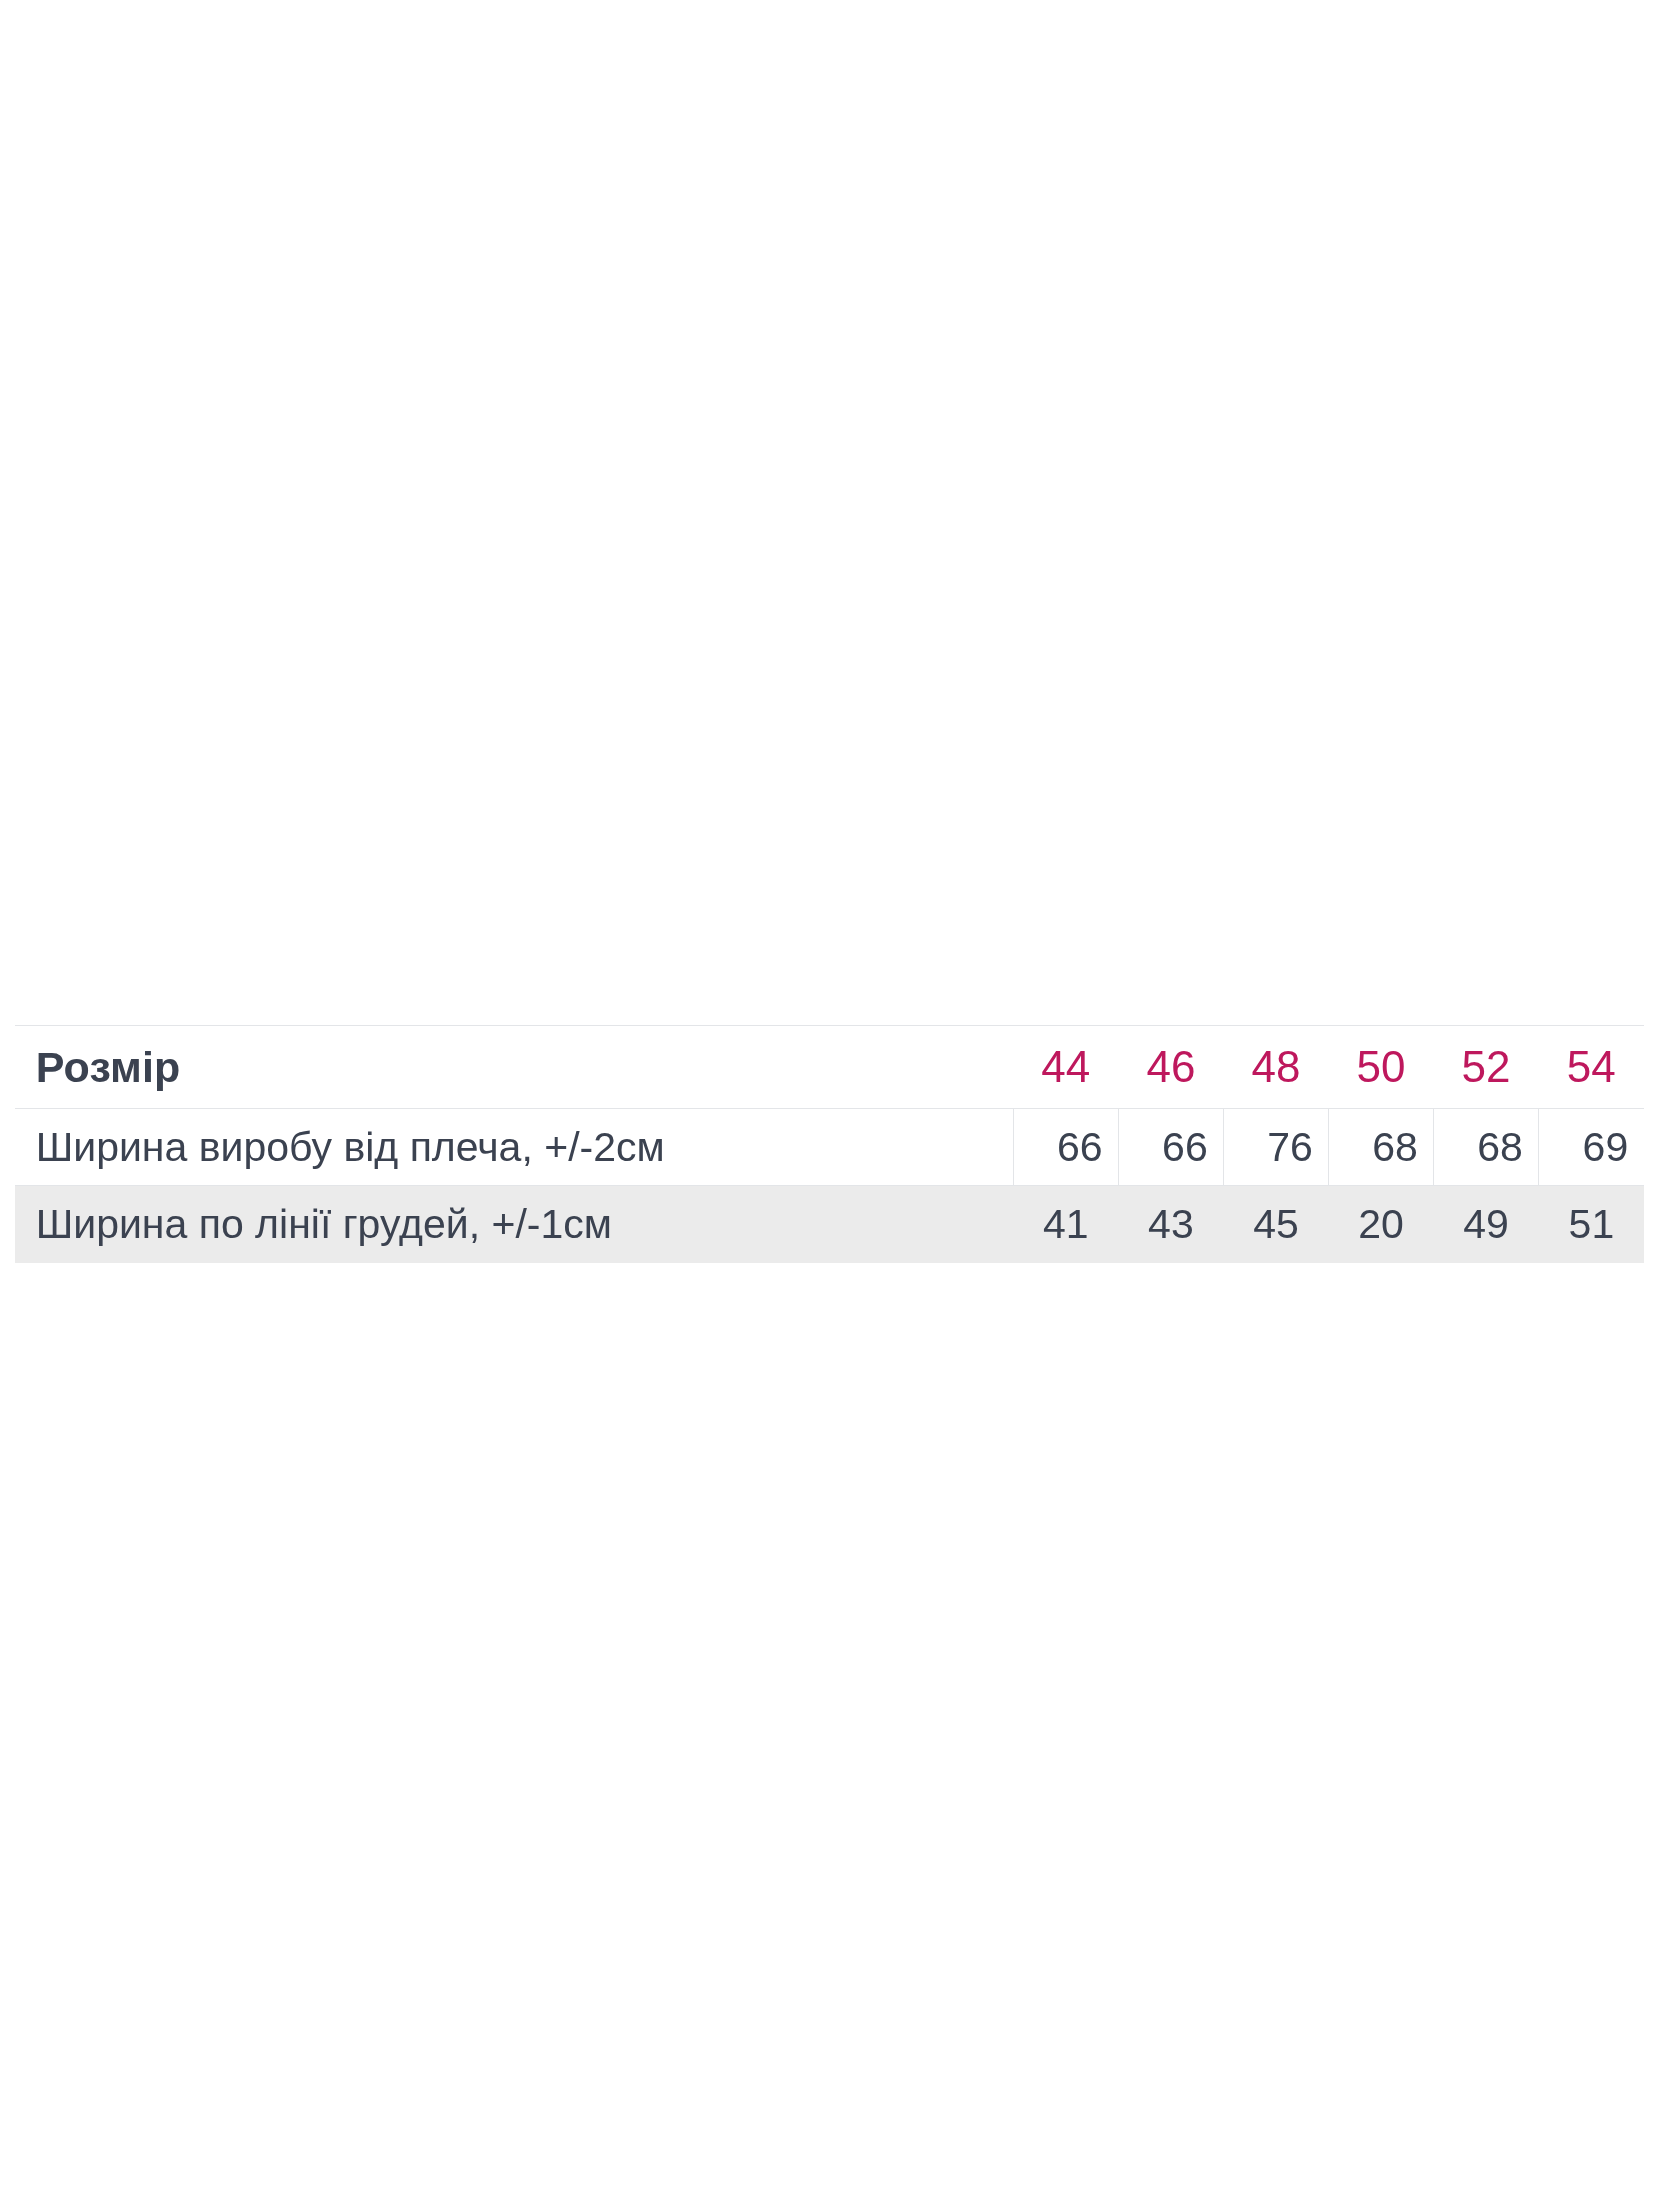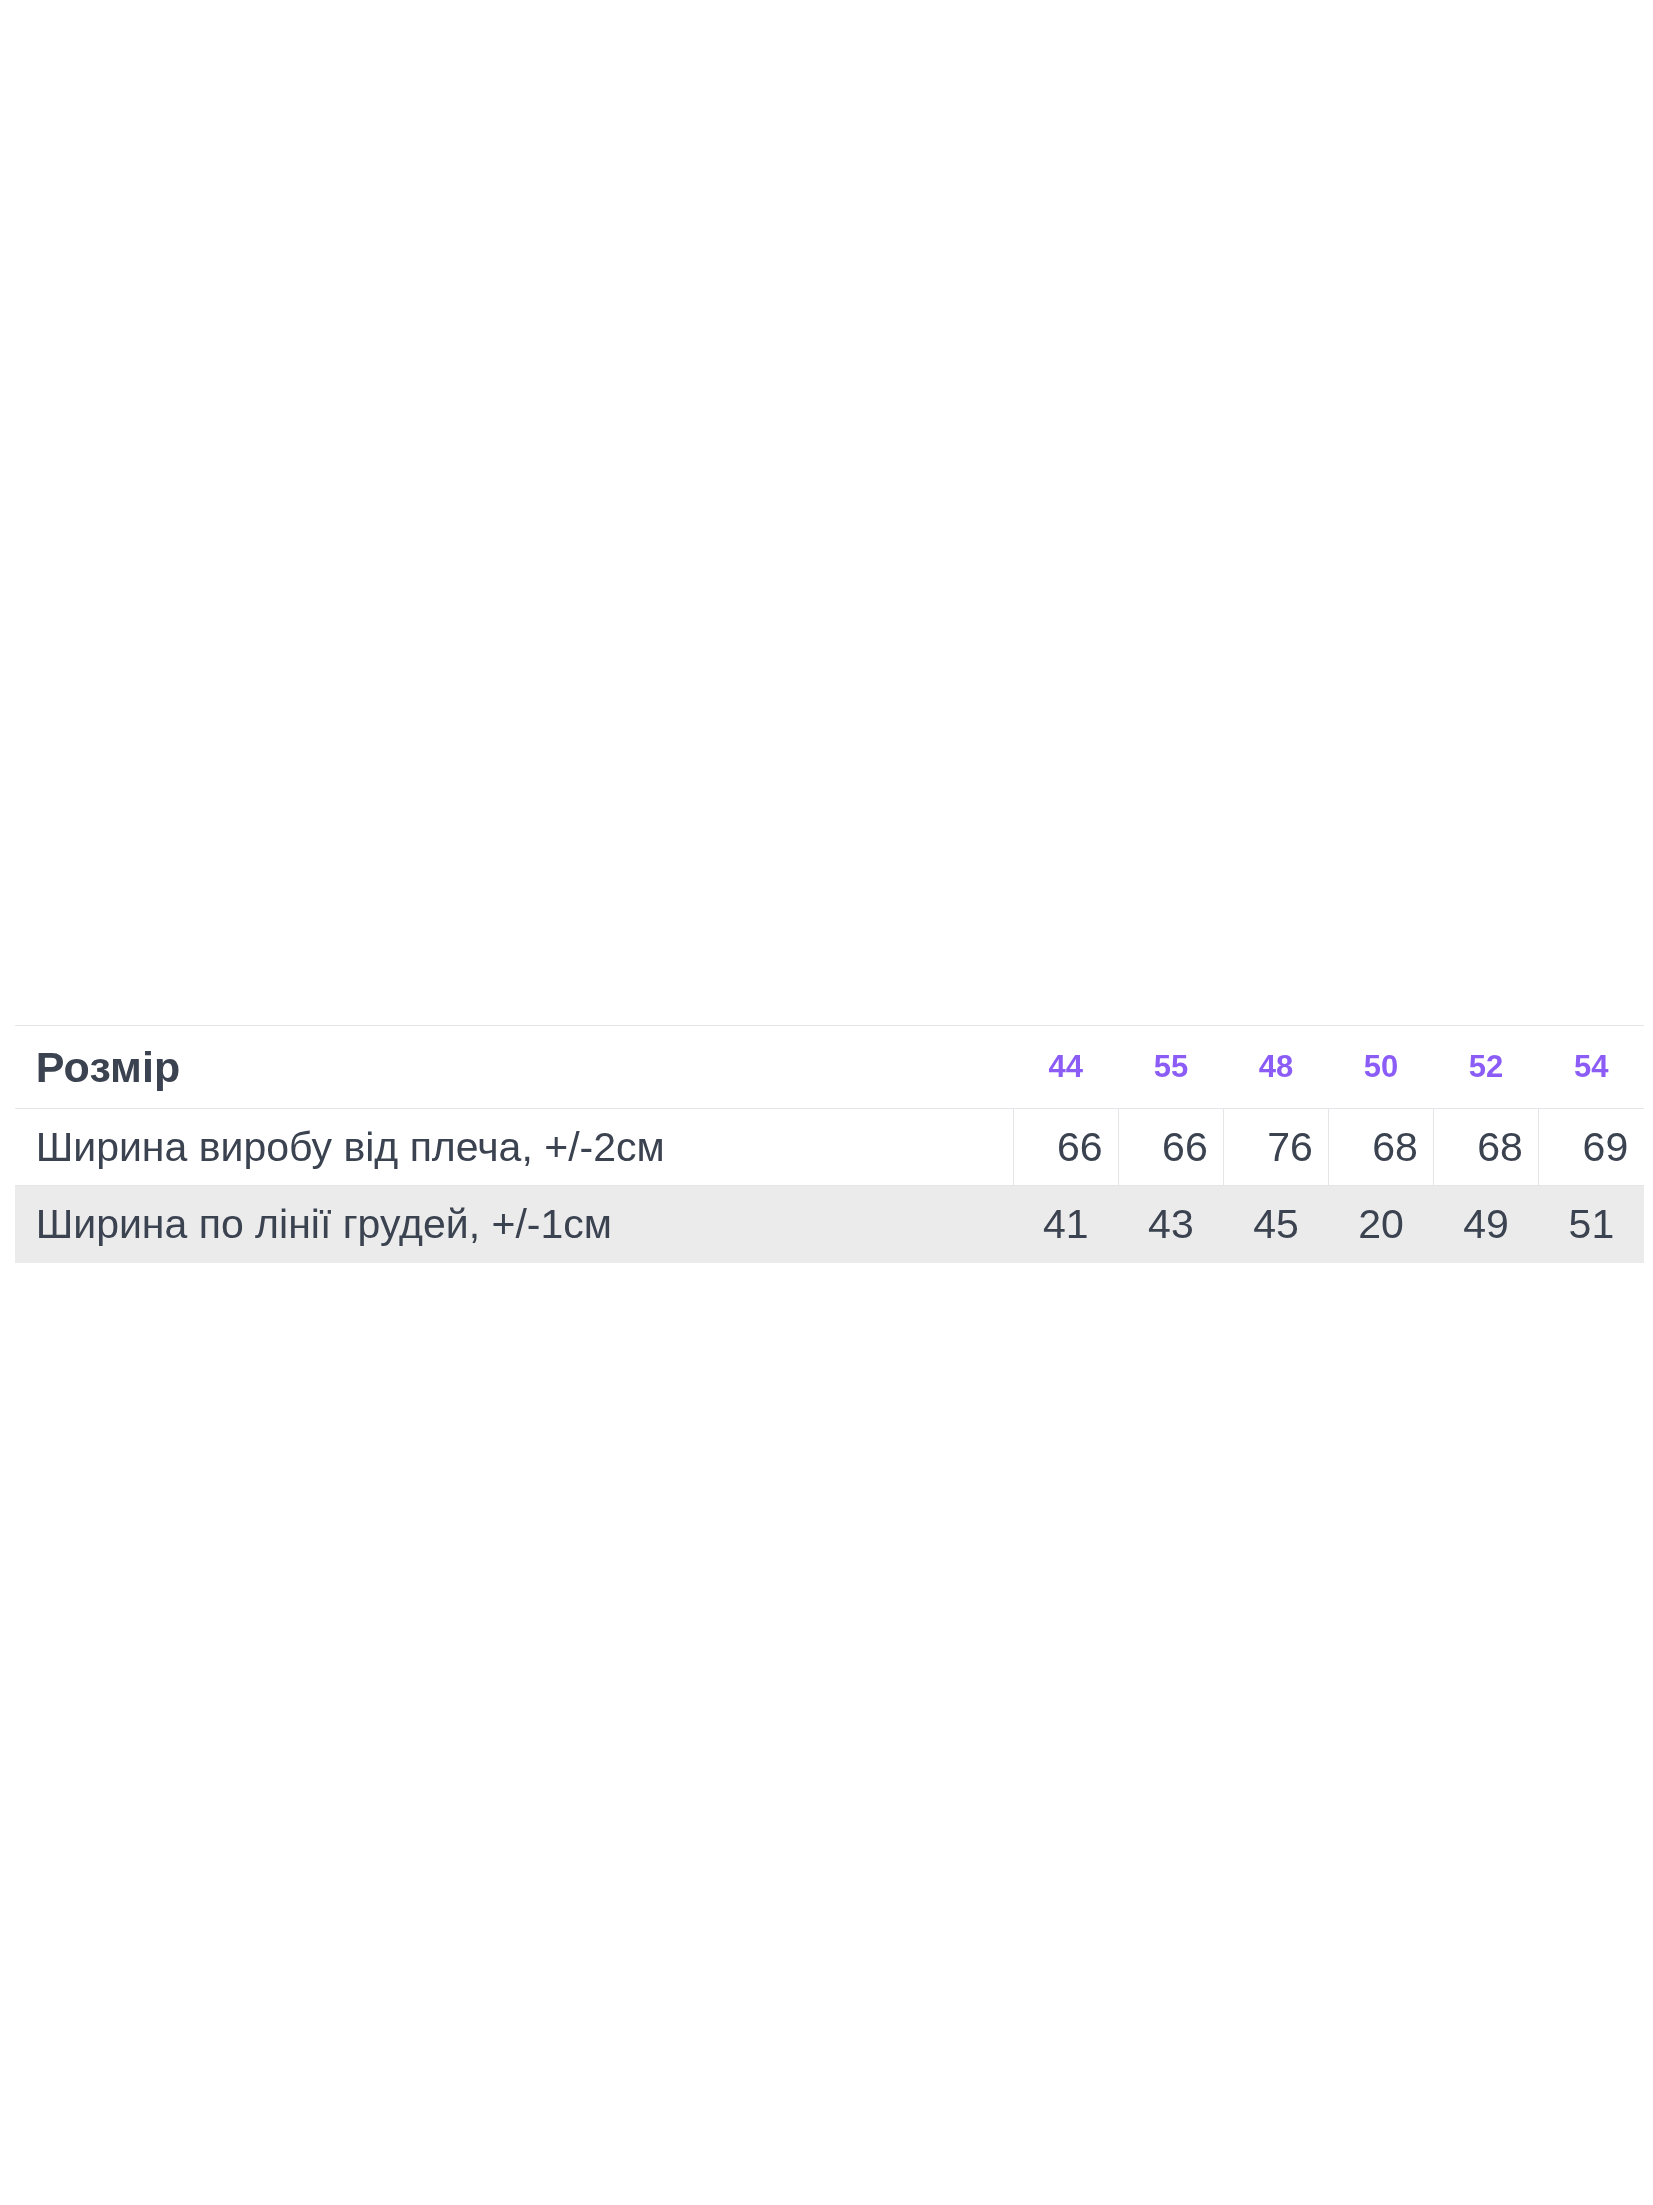--- a/index.html
+++ b/index.html
@@ -60,23 +60,23 @@
     padding-left: 21px;
     font-size: 43px;
     font-weight: bold;
     color: #3b4250;
     letter-spacing: 0.2px;
     border-left: none;
     border-right: none;
   }
   tr.header-row th.size-head {
     text-align: center;
-    font-size: 31px;
-    font-weight: bold;
-    color: #8b5cf6;
+    font-size: 44px;
+    font-weight: normal;
+    color: #be185d;
     border-left: none;
     border-right: none;
   }
 
   
   tr.data-row td {
     height: 76px;
     font-size: 41px;
     font-weight: normal;
     color: #3b4250;
@@ -118,21 +118,21 @@
         <col class="size-col">
         <col class="size-col">
         <col class="size-col">
         <col class="size-col">
         <col class="size-col">
       </colgroup>
       <thead>
         <tr class="header-row">
           <th class="label-head">Розмір</th>
           <th class="size-head">44</th>
-          <th class="size-head">55</th>
+          <th class="size-head">46</th>
           <th class="size-head">48</th>
           <th class="size-head">50</th>
           <th class="size-head">52</th>
           <th class="size-head">54</th>
         </tr>
       </thead>
       <tbody>
 
         <tr class="data-row row-white">
           <td class="row-label">Ширина виробу від плеча, +/-2см</td>

